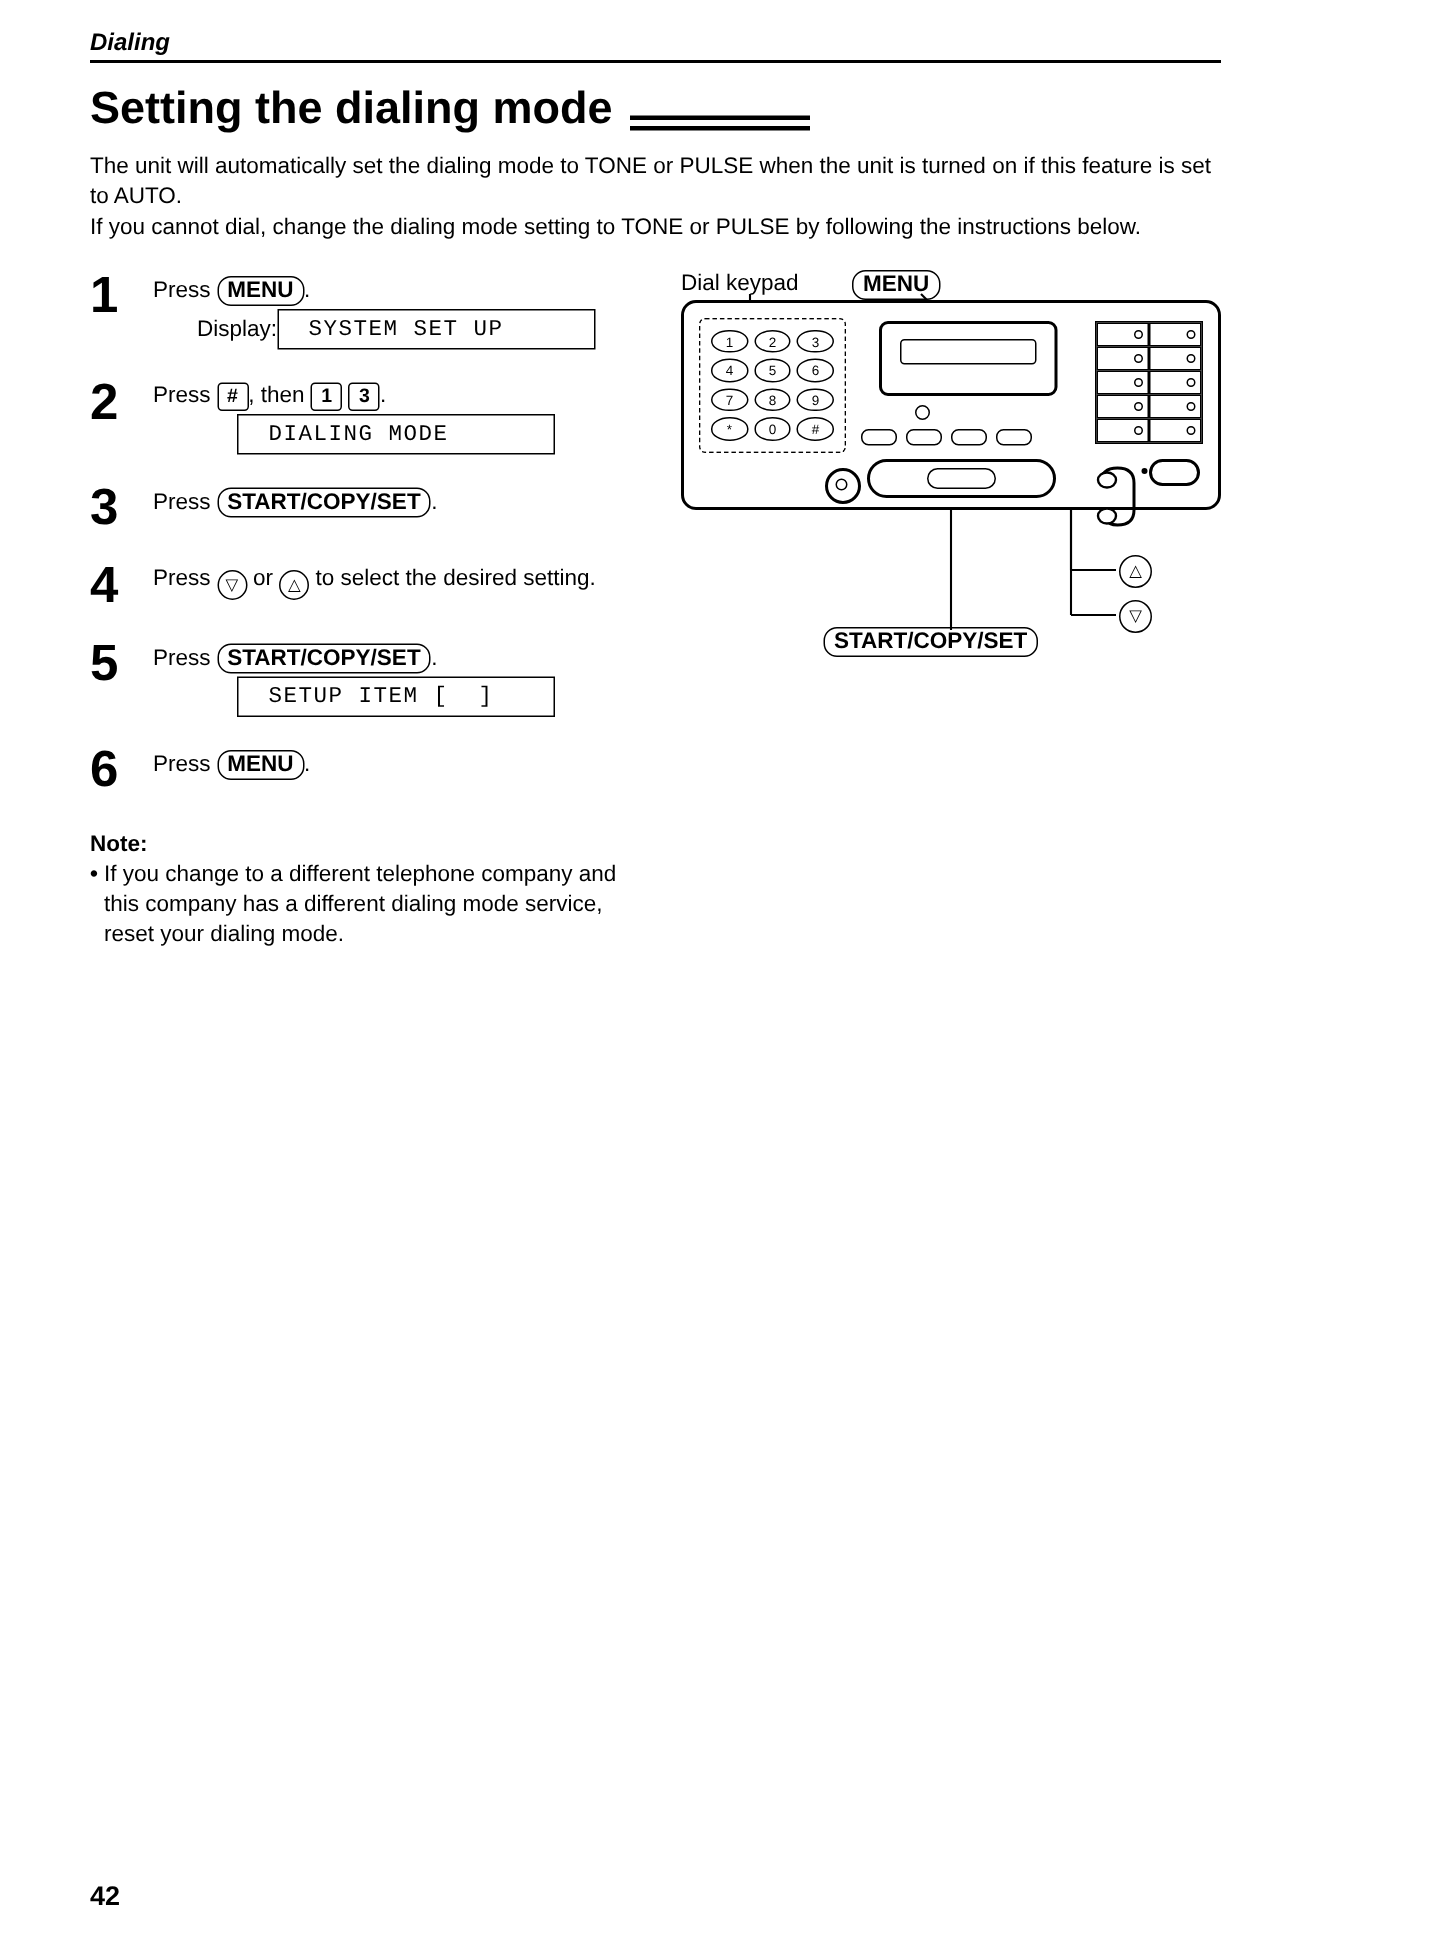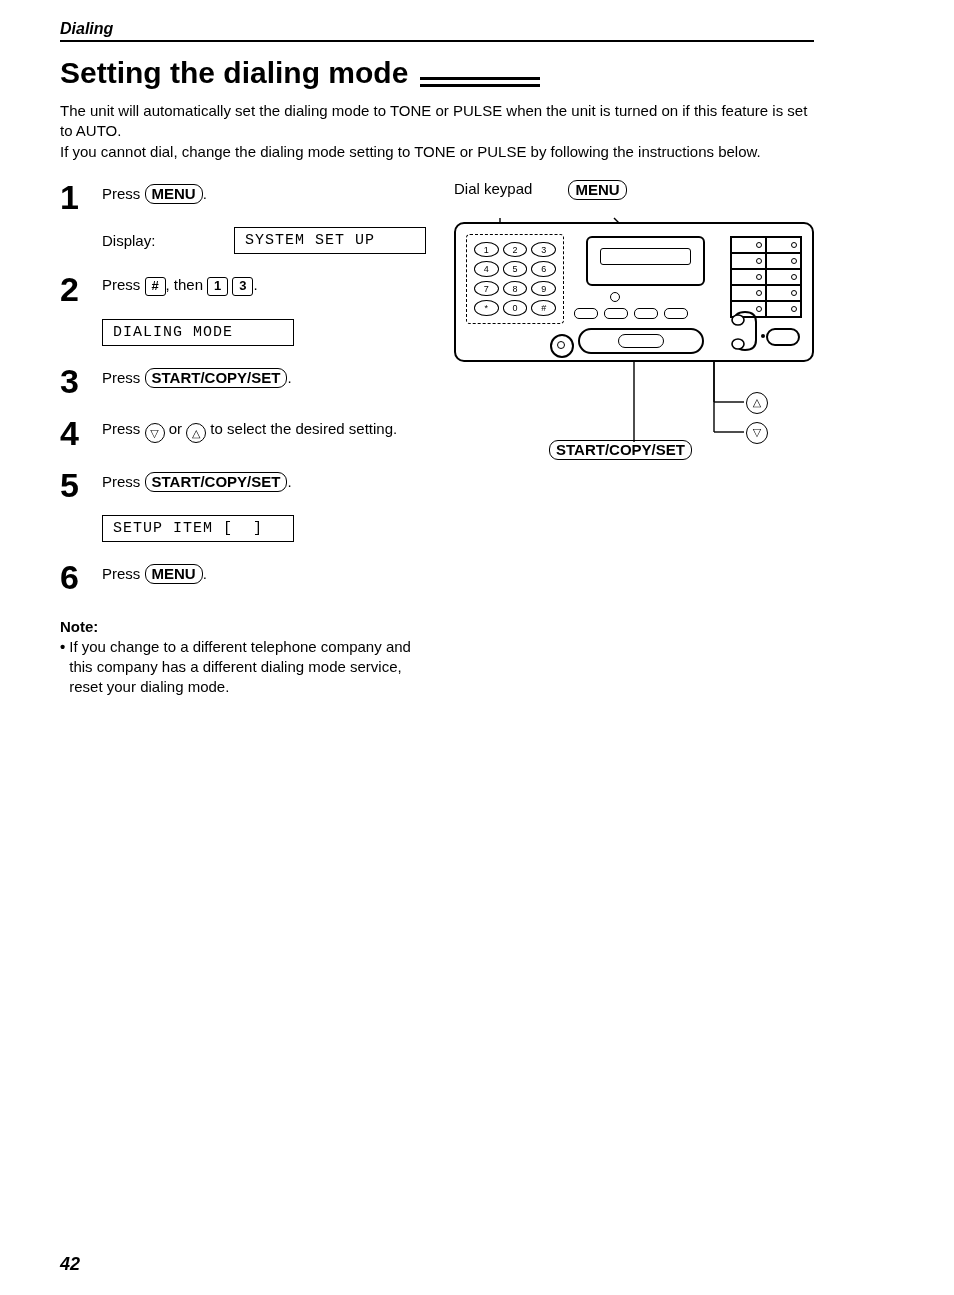--- a/index.html
+++ b/index.html
@@ -72,37 +72,37 @@
     line-height: 1.3;
     min-width: 11px;
     text-align: center;
   }
   .circ-btn {
     display: inline-flex; align-items:center; justify-content:center;
     width:18px; height:18px; border:1.6px solid #000; border-radius:50%;
     font-size:11px; line-height:1; position:relative; top:3px;
     background:#fff;
   }
-  .display-row { display:flex; justify-content:space-between; align-items:center; margin-top:23px; gap:0; }
+  .display-row { display:flex; justify-content:center; align-items:center; margin-top:2px; gap:0; }
   .display-label { font-size:15px; }
   .lcd {
-    border:1.5px solid #000; padding:4px 10px; font-family:"Courier New", monospace;
+    border:1.5px solid #000; padding:4px 20px; font-family:"Courier New", monospace;
     font-size:15px; letter-spacing:1px; min-width:170px;
     white-space:pre;
   }
   .note-block { margin-top: 24px; font-size: 15px; max-width: 420px; }
   .note-title { font-weight: bold; margin-bottom: 2px; }
   .note-body { display:flex; gap:4px; line-height:1.35; }
   .note-bullet { font-weight:bold; }
   .page-num {
     position: absolute; left: 60px; bottom: 20px;
-    font-style: italic; font-weight: bold; font-size: 18px; text-align: center;
+    font-weight: bold; font-size: 18px; text-align: center;
   }
   
-  .panel-labels { display:flex; gap:18px; font-size:15px; margin-bottom:22px;text-align:center; }
+  .panel-labels { display:flex; gap:18px; font-size:15px; margin-bottom:0;text-align:center; }
   .panel {
     border:2px solid #000; border-radius:10px; padding:10px 10px 8px 10px;
     position: relative; height: 140px; box-sizing:border-box;
     background:#fff;
   }
   .keypad-box {
     position:absolute; left:10px; top:10px; width:98px; height:90px;
     border:1.5px dashed #000; border-radius:4px;
     display:grid; grid-template-columns:repeat(3,1fr); grid-template-rows:repeat(4,1fr);
     gap:4px; padding:7px; box-sizing:border-box;

